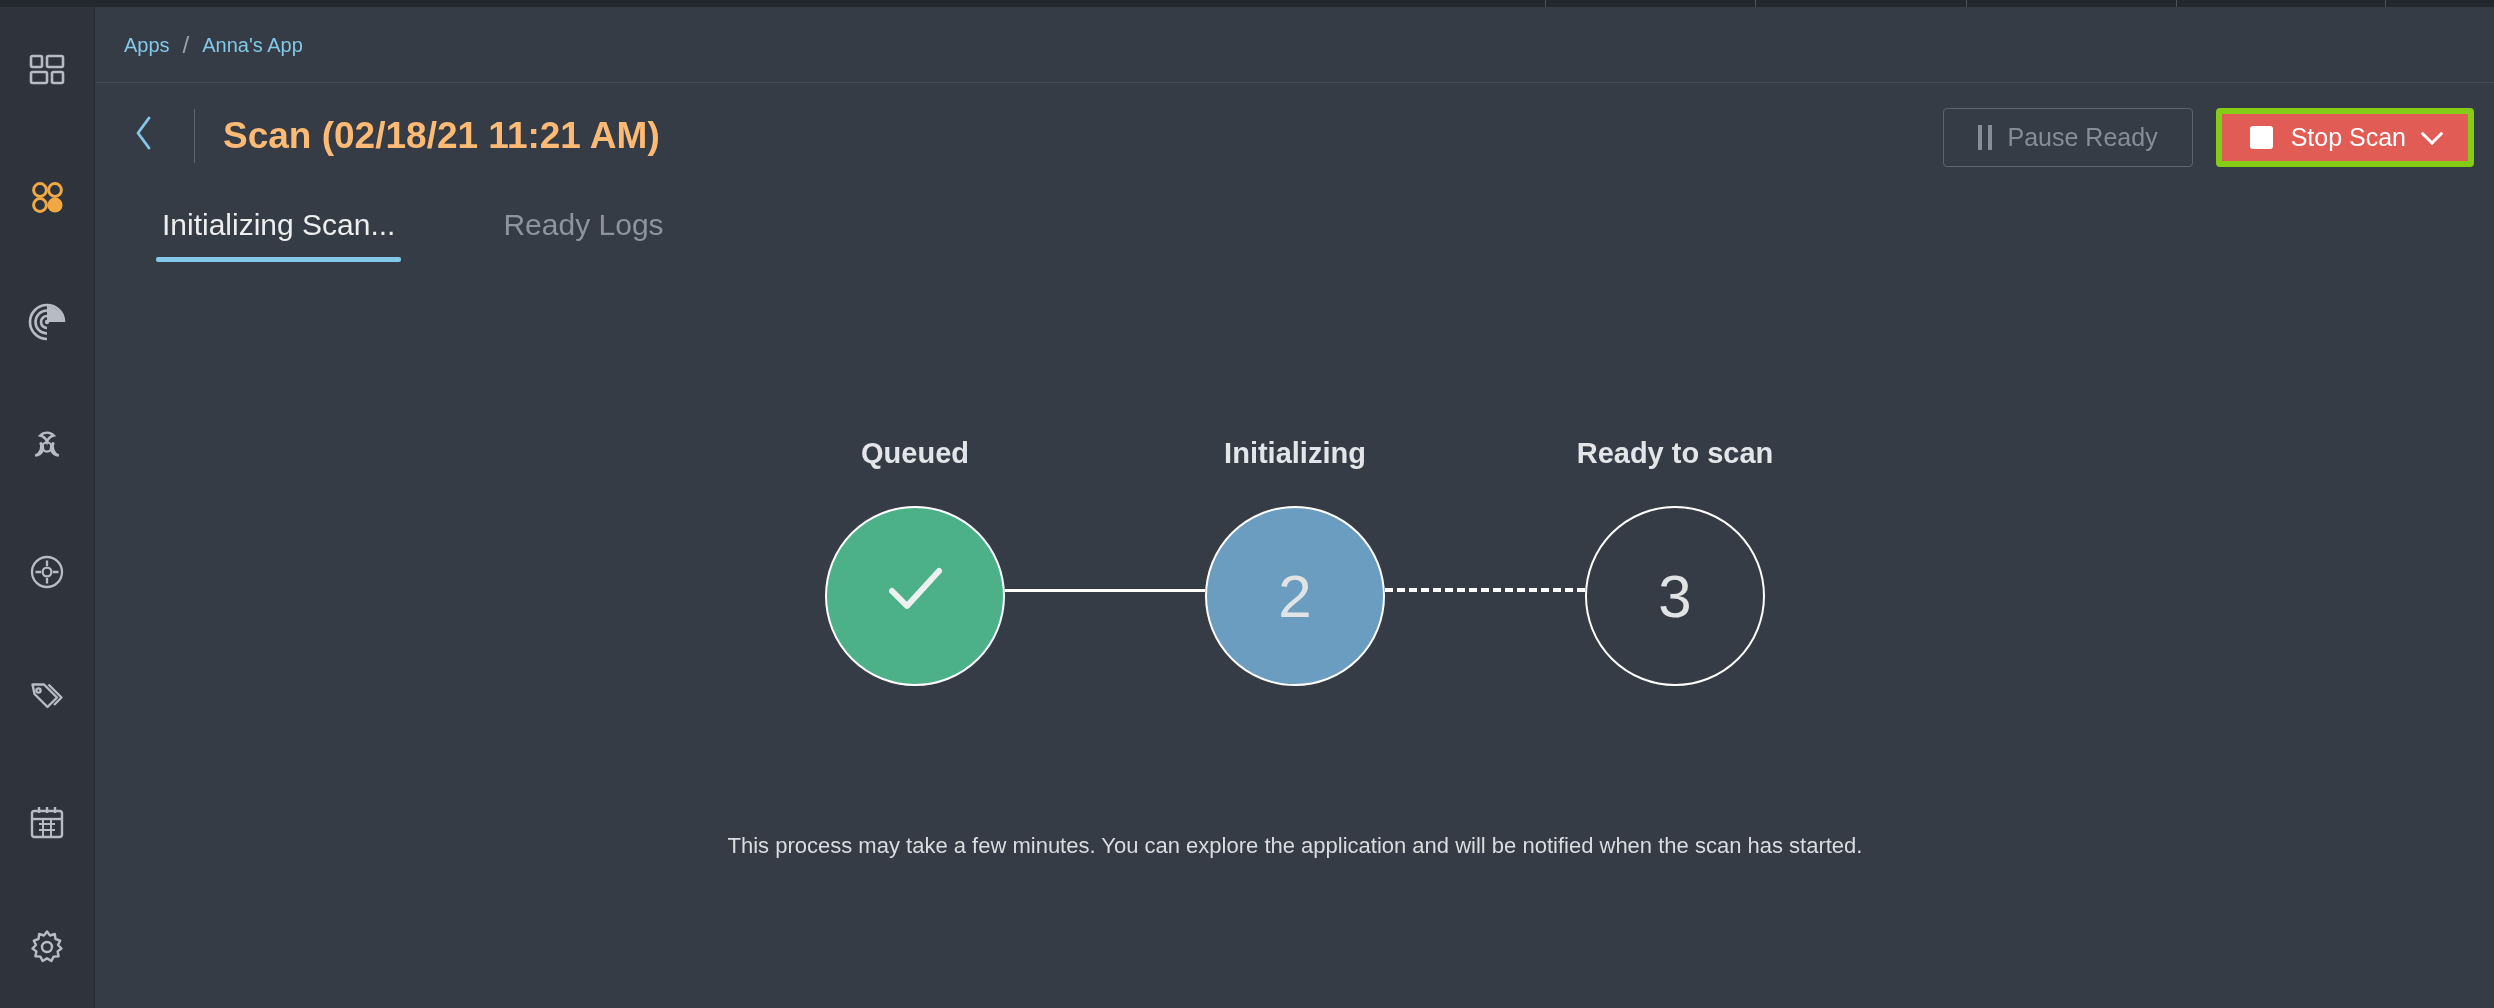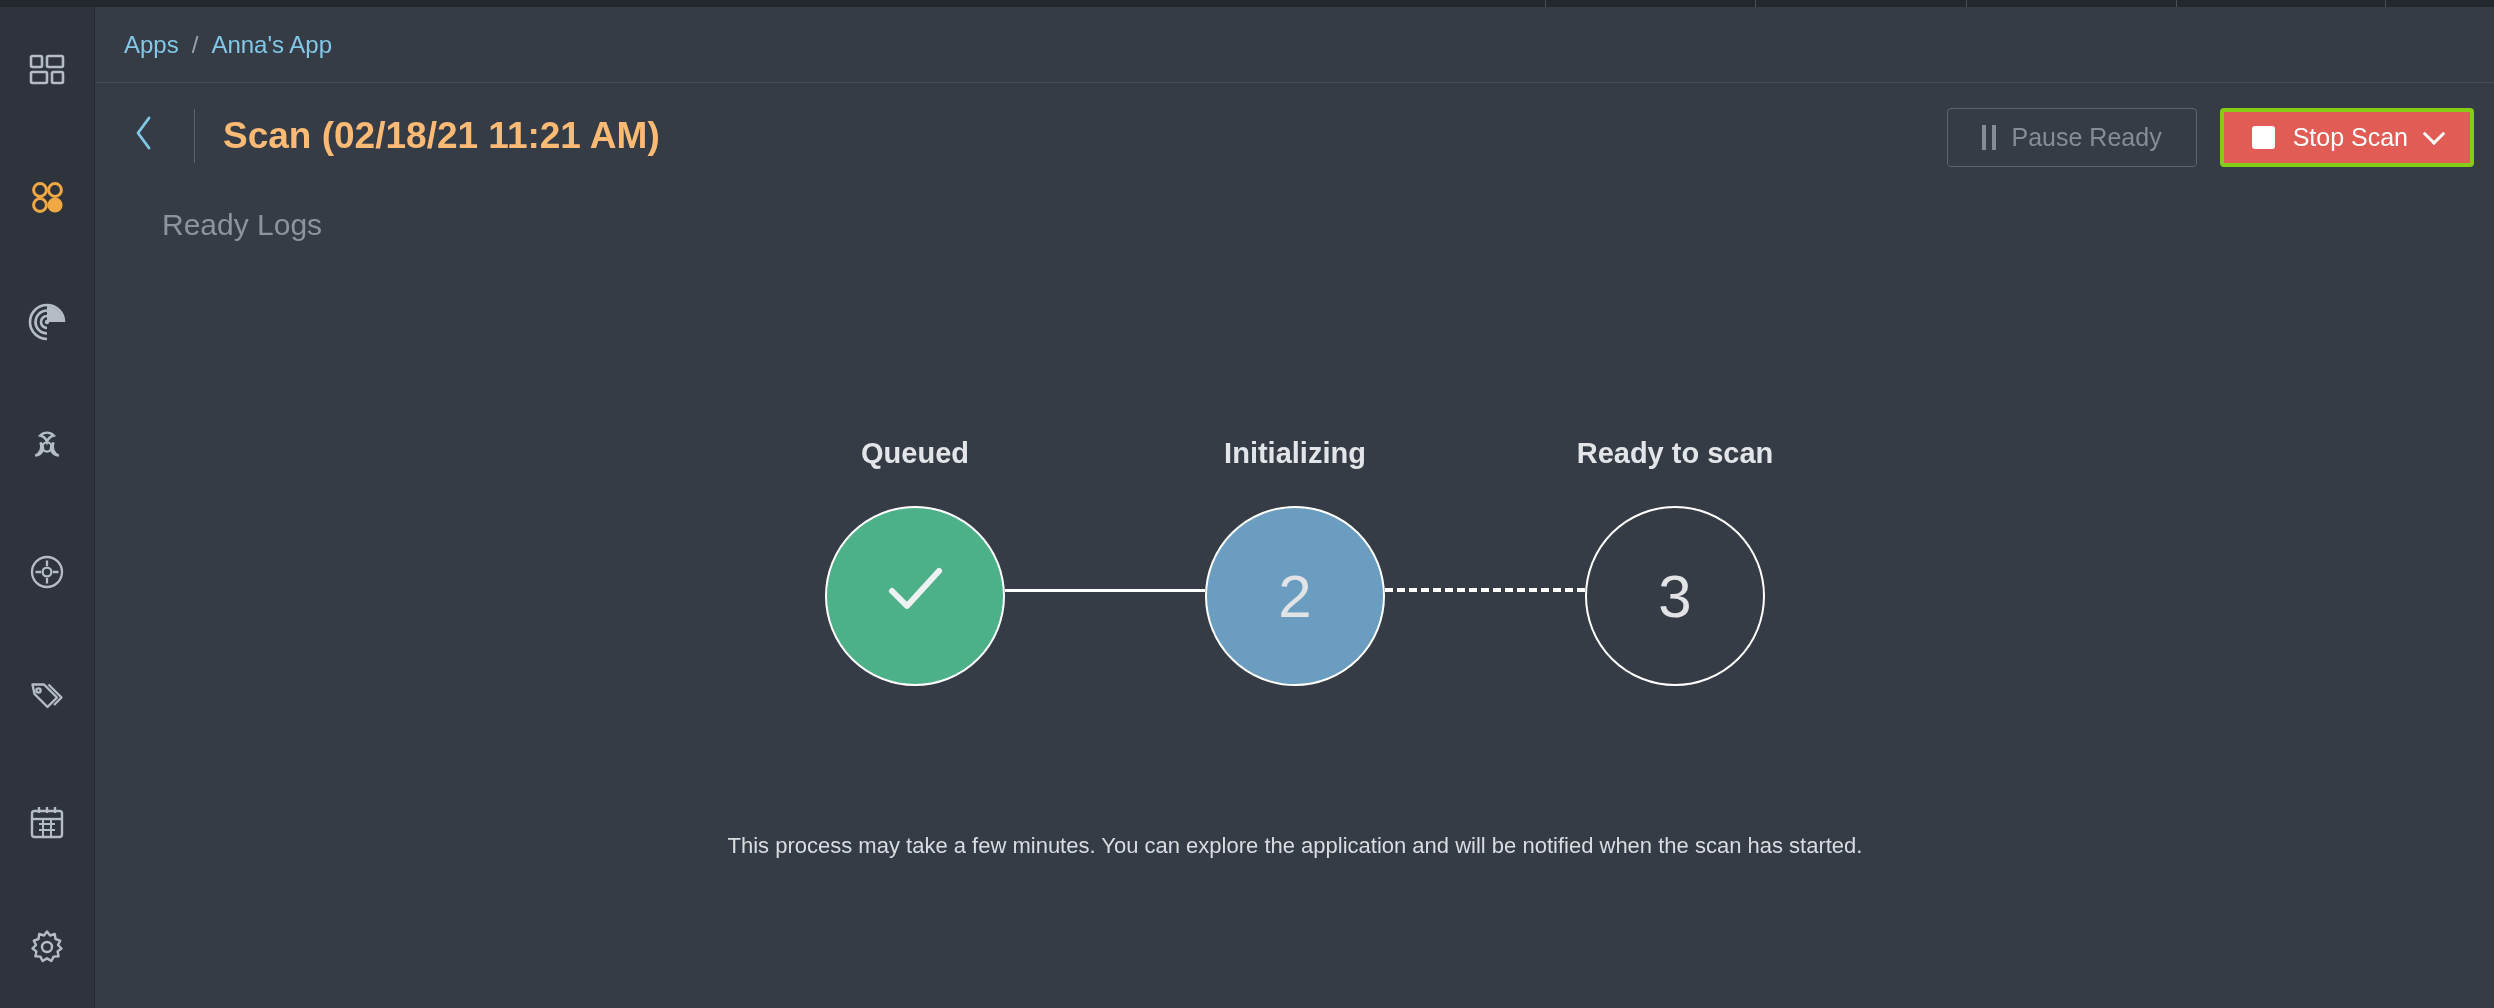--- a/index.html
+++ b/index.html
@@ -70,21 +70,21 @@
     top: 0; left: 0;
     width: 2398px;
     height: 76px;
     border-bottom: 1px solid #474d57;
     display: flex;
     align-items: center;
     padding-left: 28px;
   }
   .crumb {
     color: #82c8e8;
-    font-size: 24px;
+    font-size: 20px;
     line-height: 1;
     text-decoration: none;
     white-space: nowrap;
   }
   .crumb-sep {
     color: #9aa3ad;
     font-size: 24px;
     margin: 0 13px;
     line-height: 1;
   }
@@ -140,21 +140,21 @@
   }
   .btn-pause {
     background: transparent;
     border: 1px solid #5c636d;
     color: #868d96;
     padding: 0 34px;
     gap: 16px;
   }
   .btn-stop {
     background: #e05c54;
-    border: 4px solid #84cc16;
+    border: 6px solid #84cc16;
     color: #ffffff;
     padding: 0 28px;
     gap: 18px;
   }
   .pause-glyph {
     display: inline-flex;
     gap: 6px;
   }
   .pause-glyph i {
     display: block;
@@ -422,20 +422,23 @@
         <button class="btn btn-stop">
           <span class="stop-square"></span>
           <span>Stop Scan</span>
           <span class="chevron-down"></span>
         </button>
 
       </div>
     </div>
 
     <div class="tabs">
+      <div class="tab active">
+        <span>Initializing Scan...</span>
+      </div>
       <div class="tab">
         <span>Ready Logs</span>
       </div>
     </div>
 
     <div class="stepper">
       <div class="stepper-inner">
 
         <div class="step">
           <div class="step-label">Queued</div>

